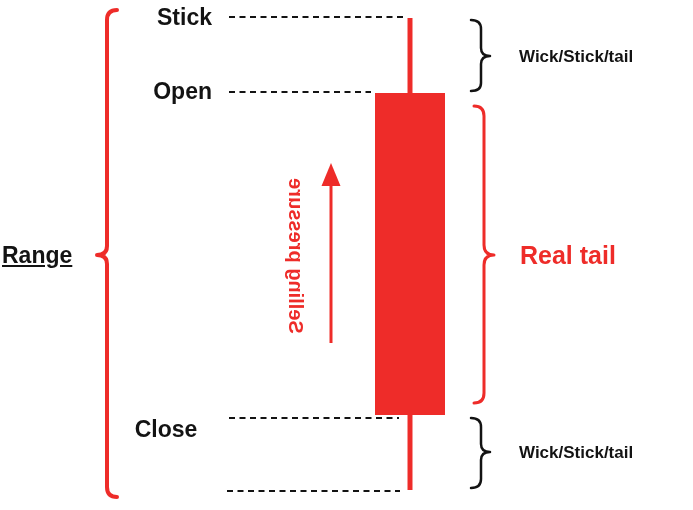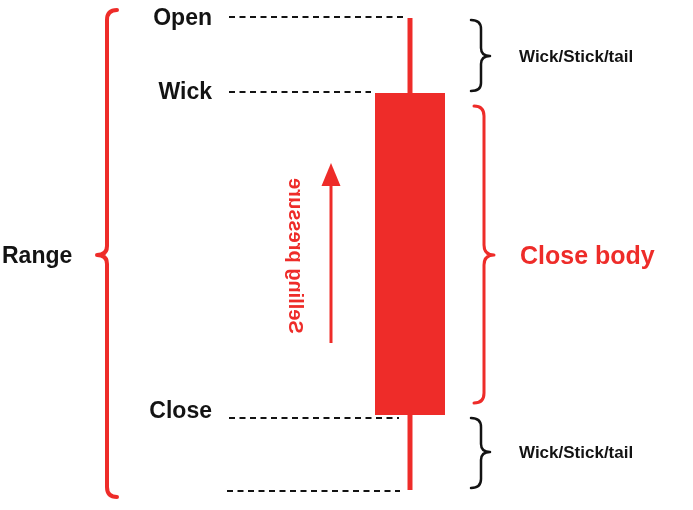--- a/index.html
+++ b/index.html
@@ -28,20 +28,21 @@
     width: 92px;
     text-align: right;
     font-size: 23px;
     line-height: 23px;
   }
   .range-label {
     left: 2px;
     top: 244px;
     font-size: 23px;
     line-height: 23px;
+    text-decoration: underline;
   }
   .wick-label {
     left: 519px;
     font-size: 17px;
     line-height: 23px;
   }
   .realbody-label {
     left: 520px;
     top: 243px;
     font-size: 25px;
@@ -82,24 +83,24 @@
     <path d="M 474 106 Q 484 106 484 116 L 484 245 Q 484 255 494 255 Q 484 255 484 265 L 484 393 Q 484 403 474 403" fill="none" stroke="#EE2C29" stroke-width="3" stroke-linecap="round" stroke-linejoin="round"></path>
 
     <path d="M 471 418 Q 481 418 481 427 L 481 444 Q 481 452 490 452 Q 481 452 481 460 L 481 479 Q 481 488 471 488" fill="none" stroke="#131313" stroke-width="2.5" stroke-linecap="round" stroke-linejoin="round"></path>
 
     <line x1="331" y1="343" x2="331" y2="184" stroke="#EE2C29" stroke-width="3"></line>
     <polygon points="331,163 321.5,186 340.5,186" fill="#EE2C29"></polygon>
   </svg>
 
   <div class="label range-label">Range</div>
 
-  <div class="label price-label" style="top:6px;">Open</div>
-  <div class="label price-label" style="top:80px;">Wick</div>
-  <div class="label price-label" style="top:399px;">Close</div>
+  <div class="label price-label" style="top:6px;">Stick</div>
+  <div class="label price-label" style="top:80px;">Open</div>
+  <div class="label price-label" style="top:418px;text-align:center;">Close</div>
 
   <div class="label wick-label" style="top:45px;">Wick/Stick/tail</div>
   <div class="label wick-label" style="top:441px;">Wick/Stick/tail</div>
 
-  <div class="label red realbody-label">Close body</div>
+  <div class="label red realbody-label">Real tail</div>
 
   <div class="label red pressure-label">Selling pressure</div>
 
 </div>
 
 </body></html>

